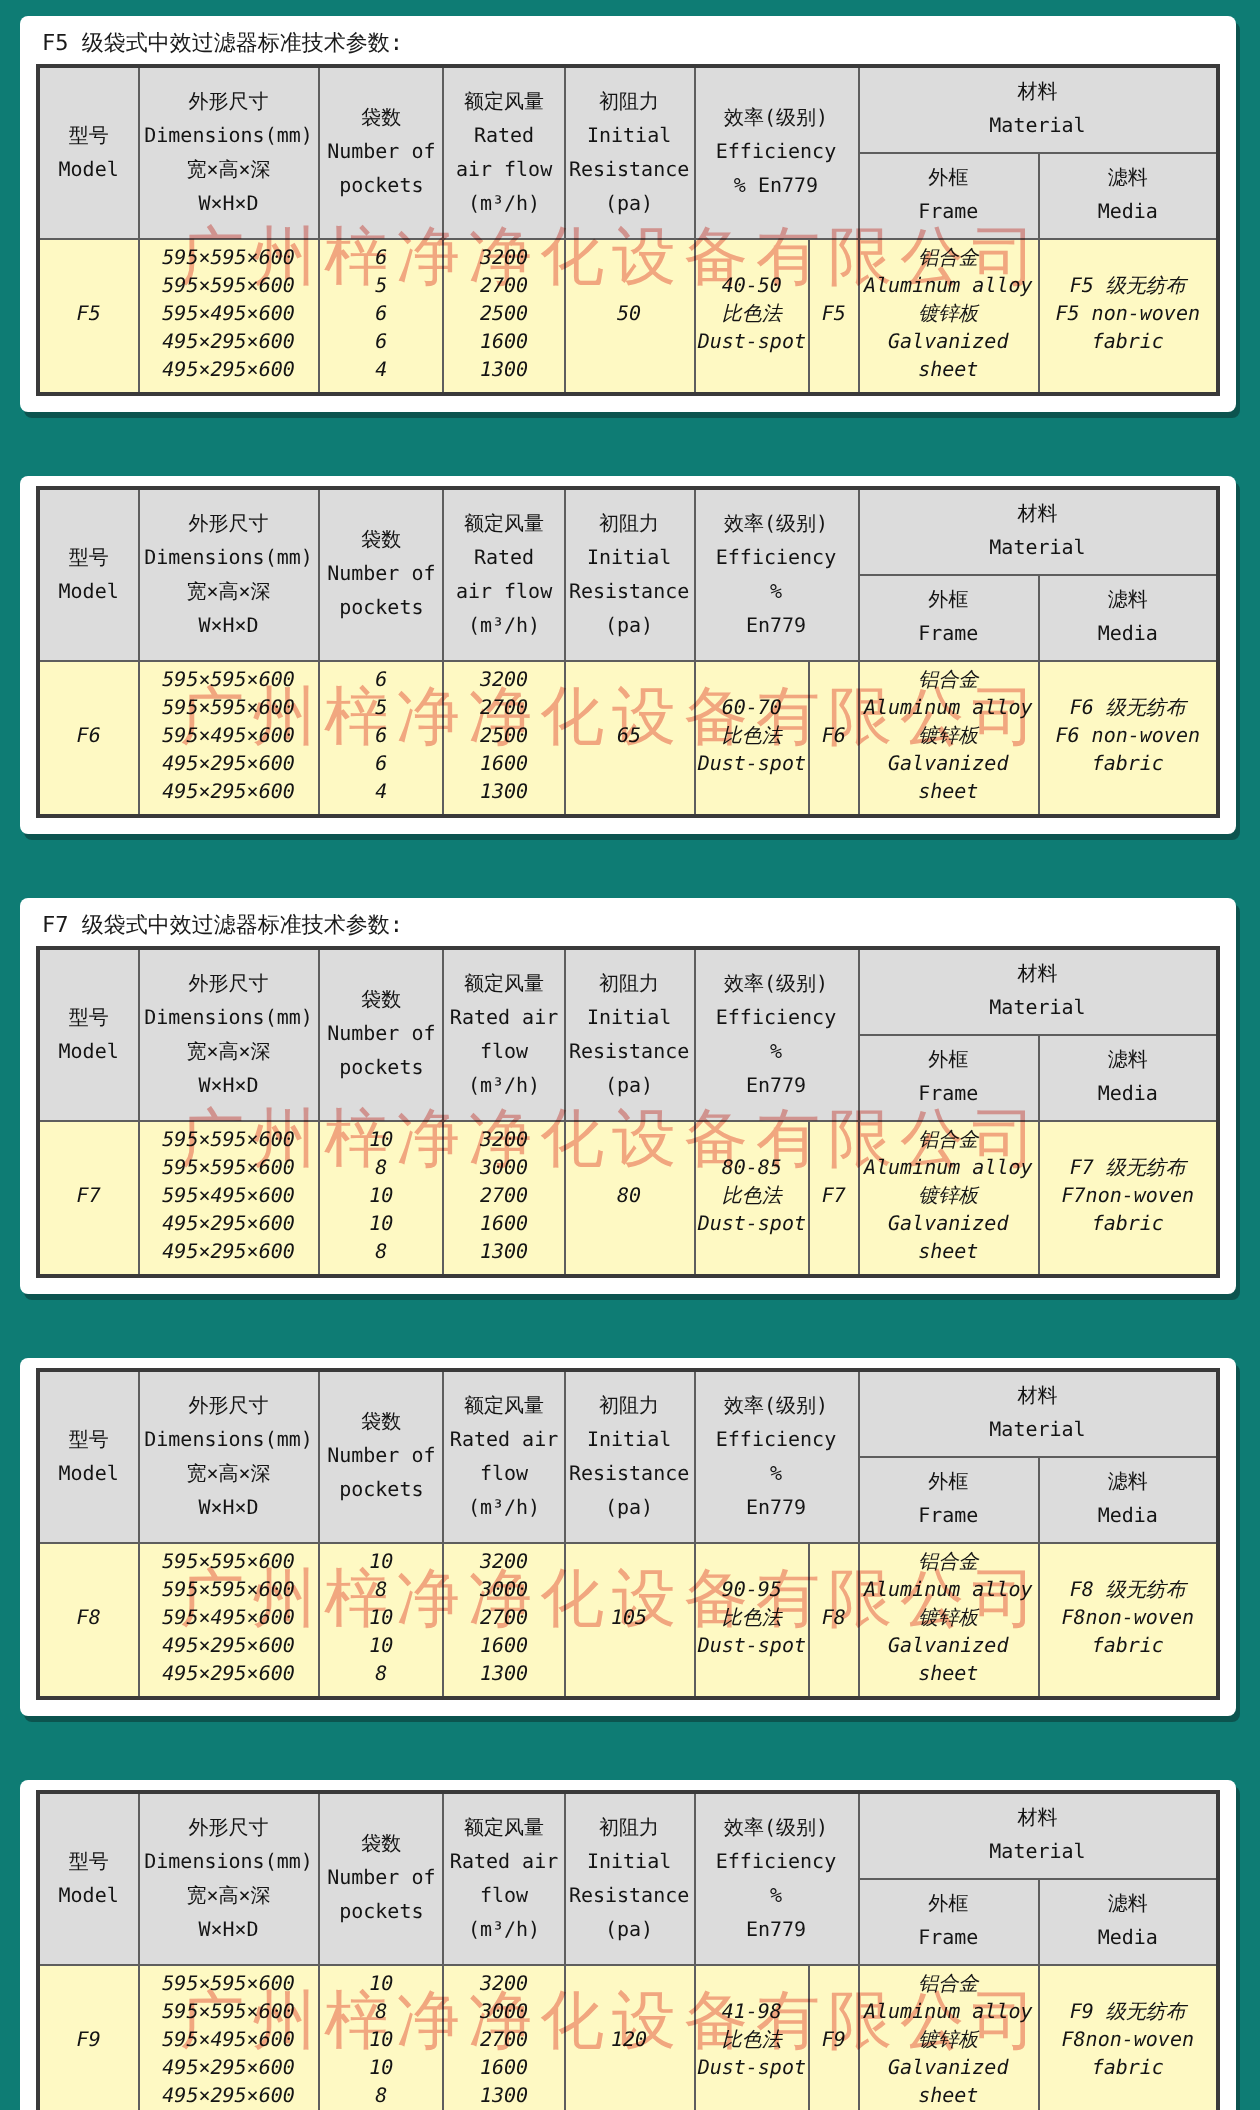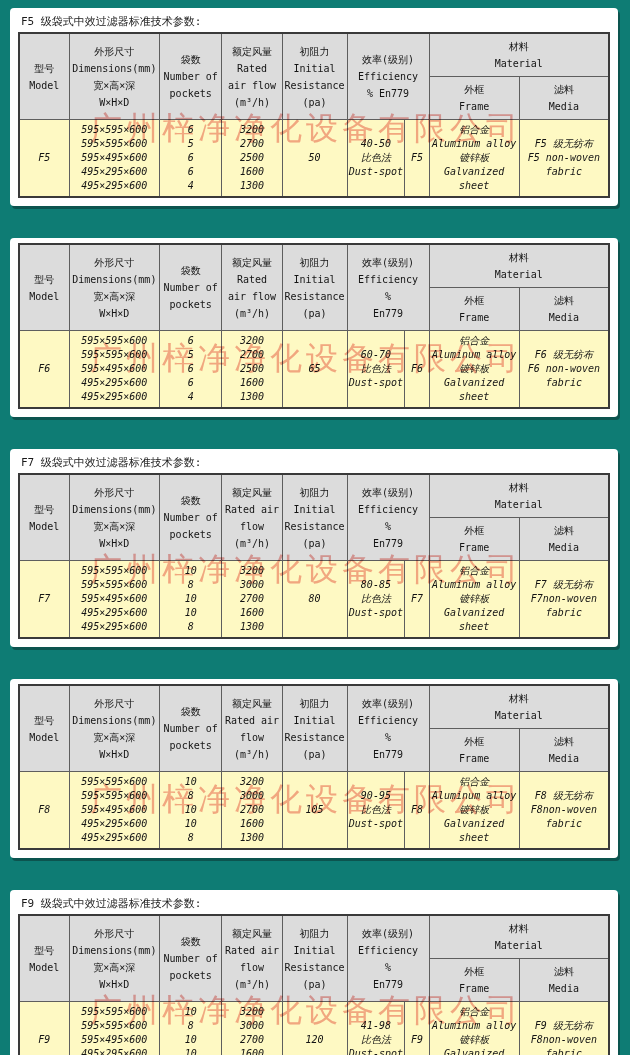--- a/index.html
+++ b/index.html
@@ -413,21 +413,20 @@
           <td>F8 级无纺布
 F8non-woven
 fabric</td>
         </tr>
       </tbody>
     </table>
     <div class="watermark">广州梓净净化设备有限公司</div>
   </section>
 
   <section class="panel">
-    <div class="panel-title">F9 级袋式中效过滤器标准技术参数:</div>
     <table class="spec">
       <colgroup>
         <col style="width:8.5%">
           <col style="width:15.3%">
           <col style="width:10.6%">
           <col style="width:10.2%">
         <col style="width:11.0%">
           <col style="width:9.8%">
           <col style="width:4.1%">
           <col style="width:15.3%">

